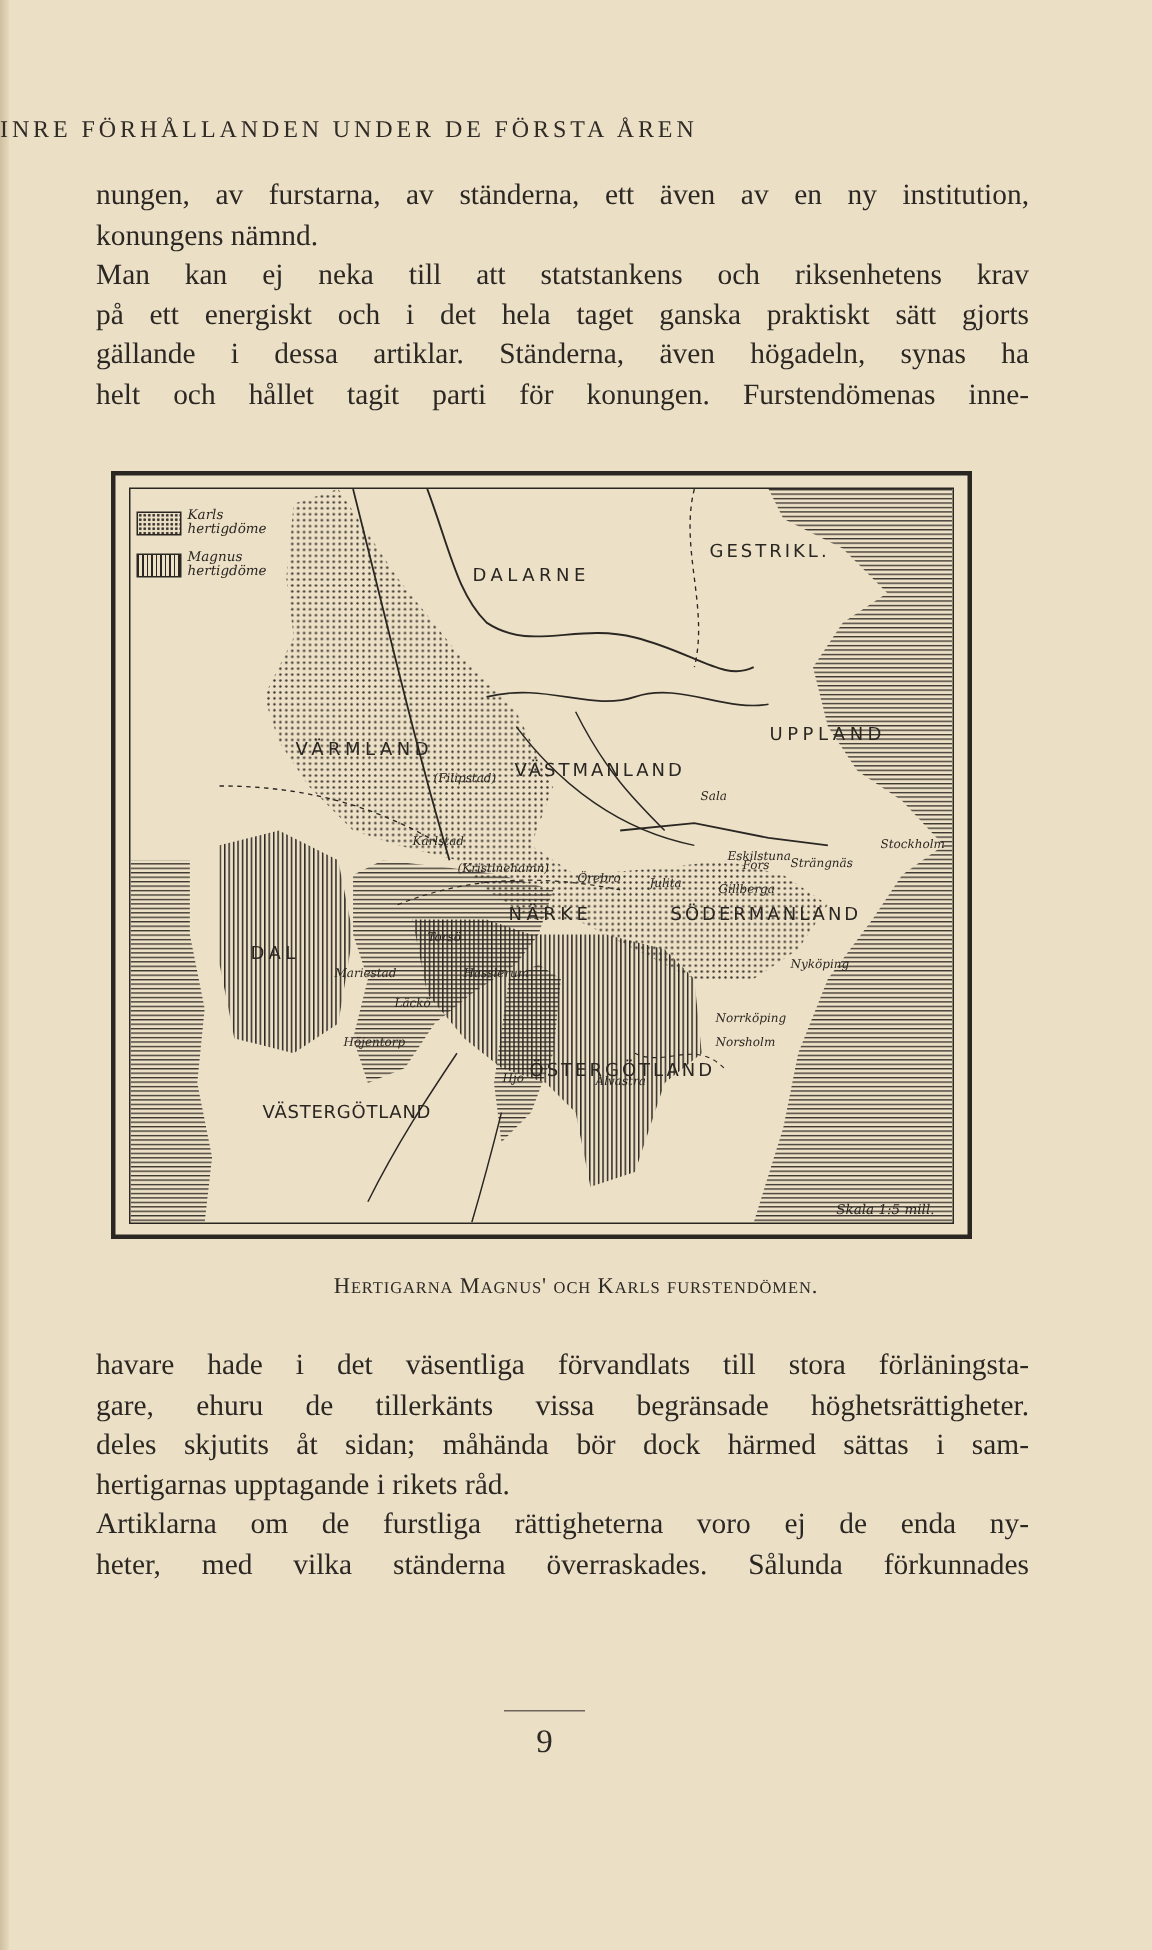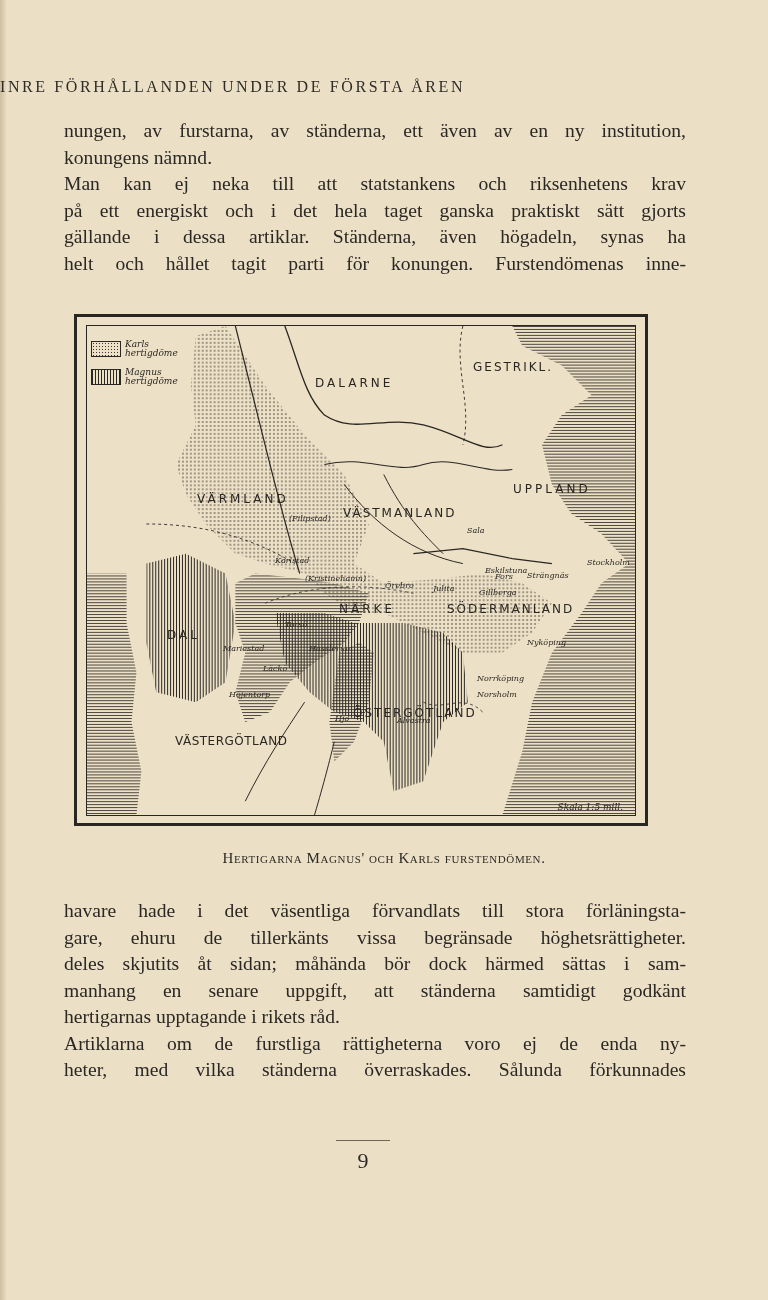--- a/index.html
+++ b/index.html
@@ -185,20 +185,19 @@
     <div class="scale-label">Skala 1:5 mill.</div>
   </div>
 </div>
 
 <div class="caption">Hertigarna Magnus' och Karls furstendömen.</div>
 
 <div class="para-block" style="top:898px;">
   <span class="line">havare hade i det väsentliga förvandlats till stora förläningsta-</span>
   <span class="line">gare, ehuru de tillerkänts vissa begränsade höghetsrättigheter.</span>
   <span class="line">deles skjutits åt sidan; måhända bör dock härmed sättas i sam-</span>
-  <span class="line">manhang en senare uppgift, att ständerna samtidigt godkänt</span>
   <span class="line last">hertigarnas upptagande i rikets råd.</span>
   <span class="line">Artiklarna om de furstliga rättigheterna voro ej de enda ny-</span>
   <span class="line">heter, med vilka ständerna överraskades. Sålunda förkunnades</span>
 </div>
 
 <div class="page-rule"></div>
 <div class="page-number">9</div>
 
 </body></html>

